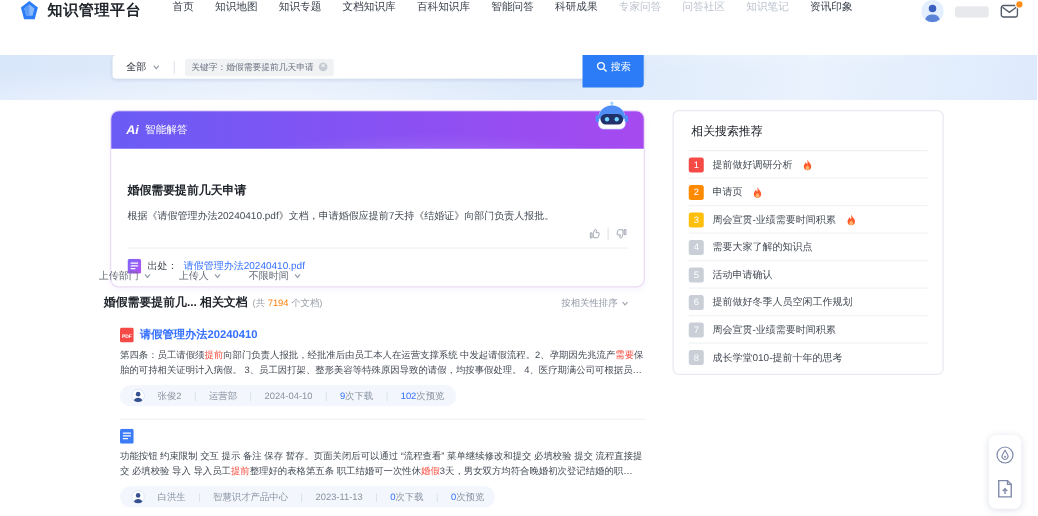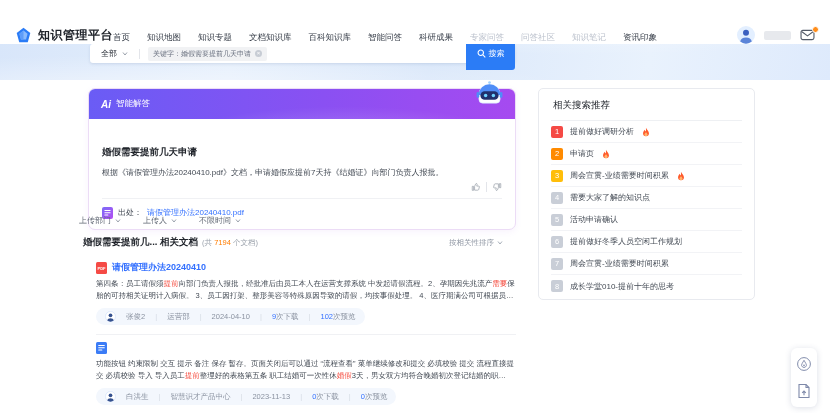--- a/index.html
+++ b/index.html
@@ -1,24 +1,24 @@
 <!DOCTYPE html>
 <html><head>
 <meta charset="utf-8">
 <style>
   *{margin:0;padding:0;box-sizing:border-box;}
   html,body{width:830px;height:413px;}
   body{font-family:"Liberation Sans","DejaVu Sans",sans-serif;background:#fff;position:relative;overflow:hidden;color:#1f2329;}
   svg{display:block;}
 
   
-  .header{position:absolute;top:0;left:0;width:830px;height:44px;background:#fff;display:flex;align-items:flex-end;padding:0 15px;z-index:10;}
+  .header{position:absolute;top:0;left:0;width:830px;height:44px;background:#fff;display:flex;align-items:flex-start;padding:0 15px;z-index:10;}
   .logo{display:flex;align-items:center;gap:6px;}
   .logo-text{font-size:12px;font-weight:bold;color:#20242b;letter-spacing:.5px;}
-  .nav{display:flex;align-items:center;gap:17px;}
+  .nav{display:flex;align-items:center;gap:17px;margin-left:25px;}
   .nav-item{font-size:8.5px;color:#363d48;cursor:pointer;white-space:nowrap;}
   .nav-item.muted{color:#bcc2cd;}
   .header-right{margin-left:auto;display:flex;align-items:center;gap:9px;}
   .redacted{width:27px;height:9px;background:#e7e9ed;border-radius:2px;}
   .mail-wrap{position:relative;cursor:pointer;}
   .badge-dot{position:absolute;top:-3px;right:-4px;width:7px;height:7px;background:#ff8d1a;border-radius:50%;border:1px solid #fff;}
 
   
   .banner{position:absolute;top:36px;left:0;width:830px;height:44px;
     background:linear-gradient(100deg,#d8e6fa 0%,#e5effc 28%,#dbe8fa 52%,#e9f2fd 78%,#deeafc 100%);}

